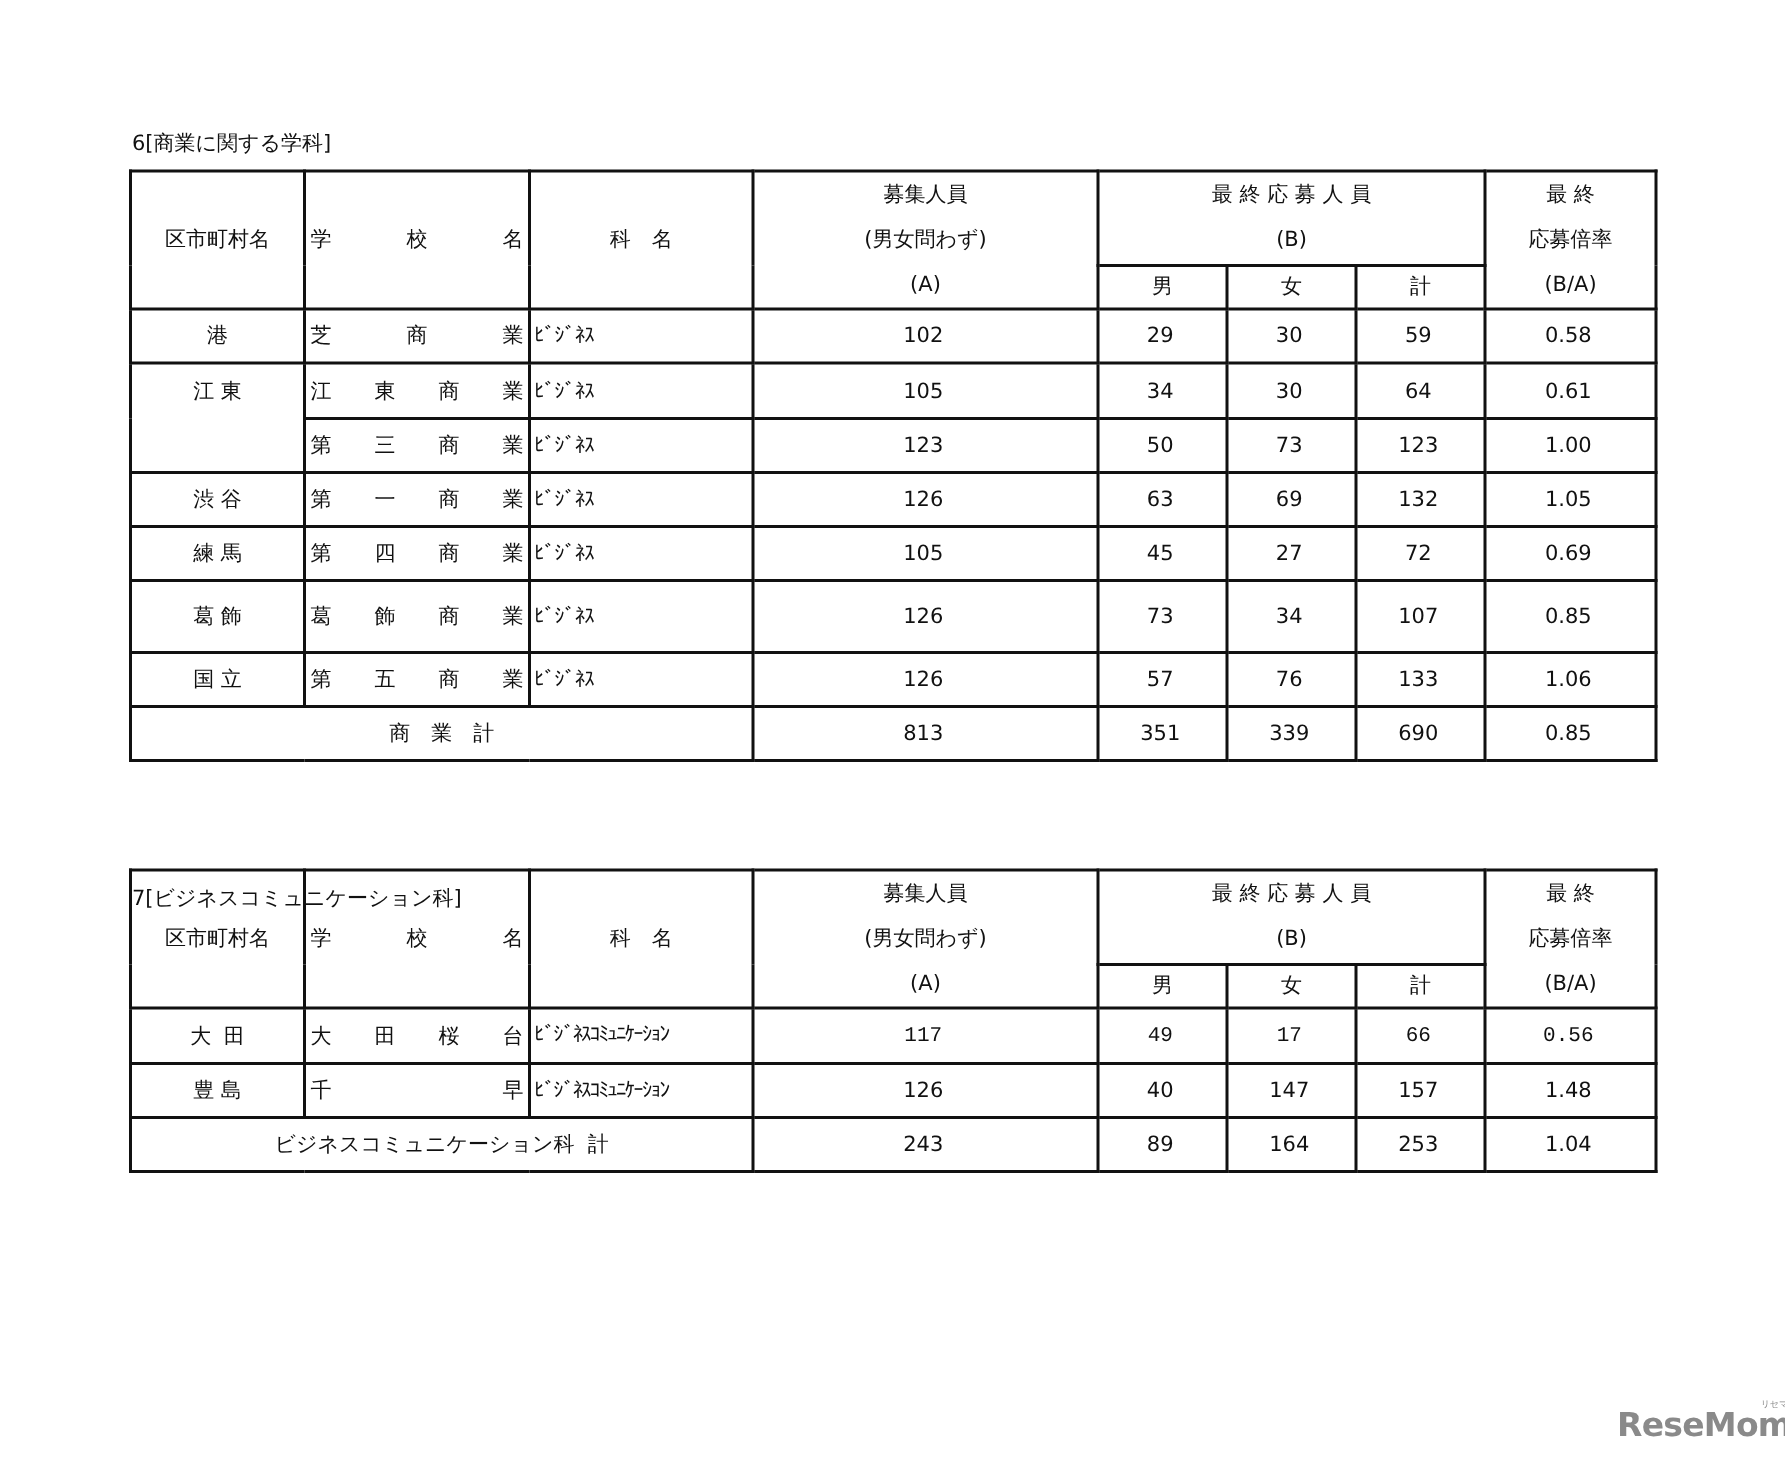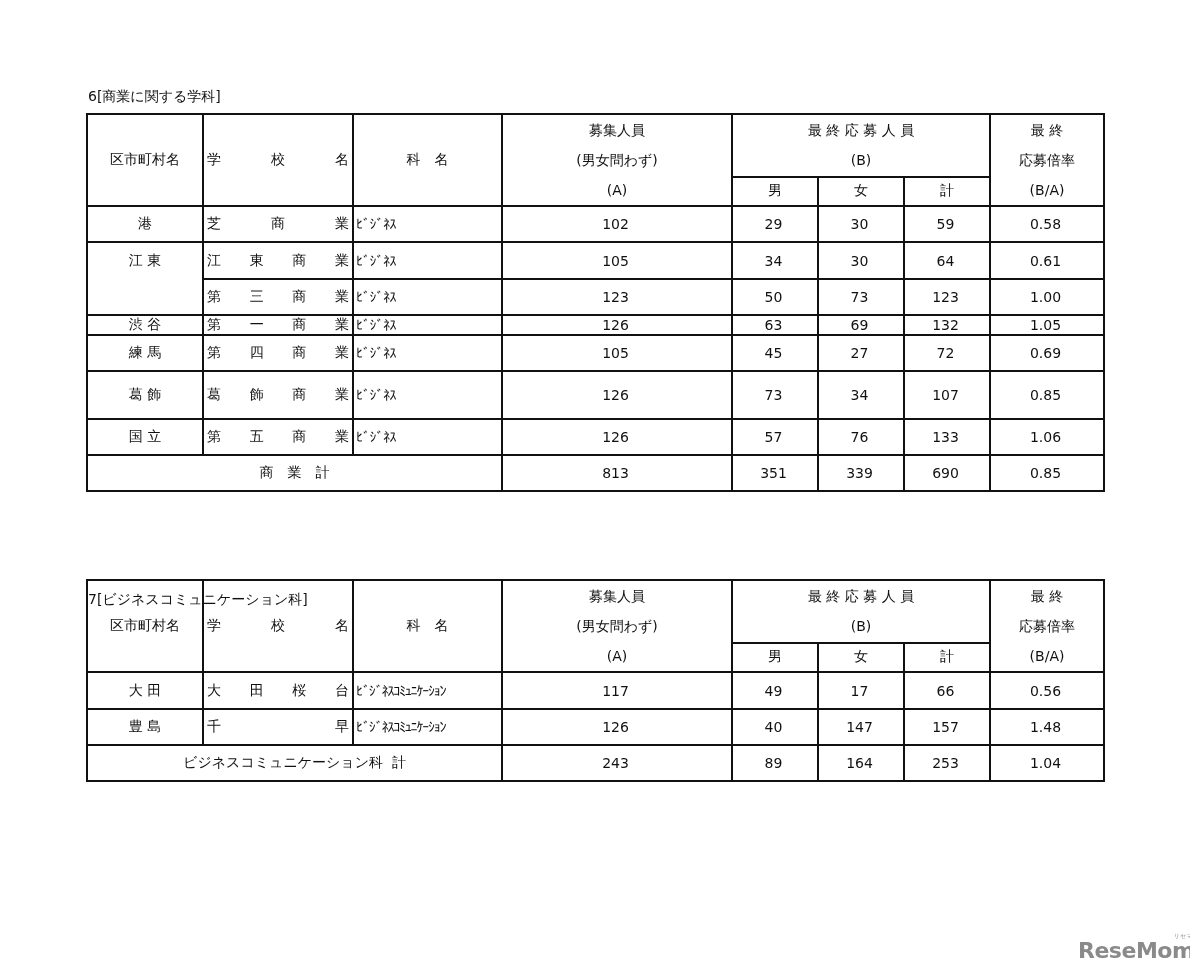--- a/index.html
+++ b/index.html
@@ -109,21 +109,21 @@
             <span>業</span>
           </div>
         </td>
     <td class="l dept">ﾋﾞｼﾞﾈｽ</td>
     <td class="r">123</td>
     <td class="r">50</td>
     <td class="r">73</td>
     <td class="r">123</td>
     <td class="r">1.00</td>
   </tr>
-  <tr style="height:20px;margin-left:43px;">
+  <tr style="height:36px;margin-left:43px;">
     <td class="c">渋 谷</td>
     <td>
           <div class="school">
             <span>第</span>
             <span>一</span>
             <span>商</span>
             <span>業</span>
           </div>
         </td>
     <td class="l dept">ﾋﾞｼﾞﾈｽ</td>
@@ -233,21 +233,21 @@
       <span class="hdr-line">応募倍率</span>
       <span class="hdr-line">(B/A)</span>
     </td>
   </tr>
   <tr style="height:29px;">
     <td class="c">男</td>
     <td class="c">女</td>
     <td class="c">計</td>
   </tr>
 
-  <tr style="height:37px;">
+  <tr style="height:37px;font-family:Liberation Mono, monospace;">
     <td class="c">大 田</td>
     <td>
           <div class="school">
             <span>大</span>
             <span>田</span>
             <span>桜</span>
             <span>台</span>
           </div>
         </td>
     <td class="l dept-narrow">ﾋﾞｼﾞﾈｽｺﾐｭﾆｹｰｼｮﾝ</td>

